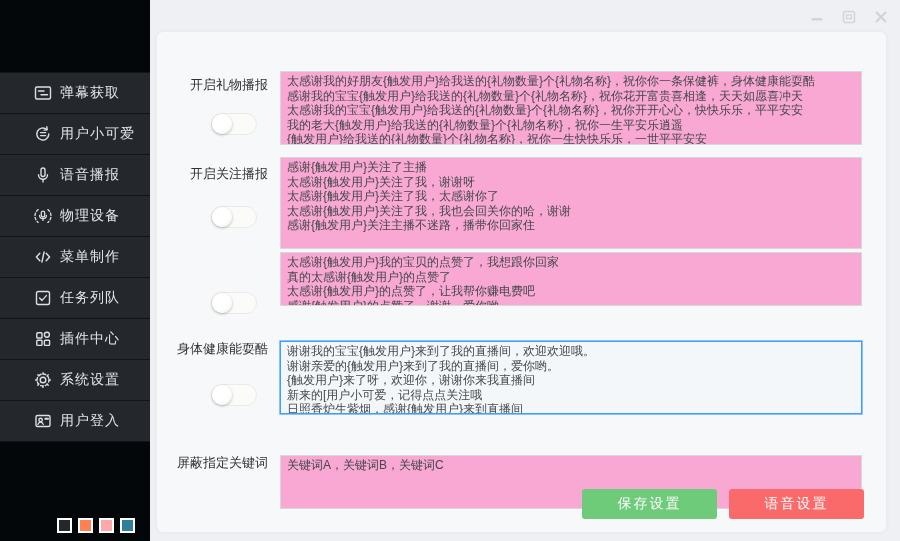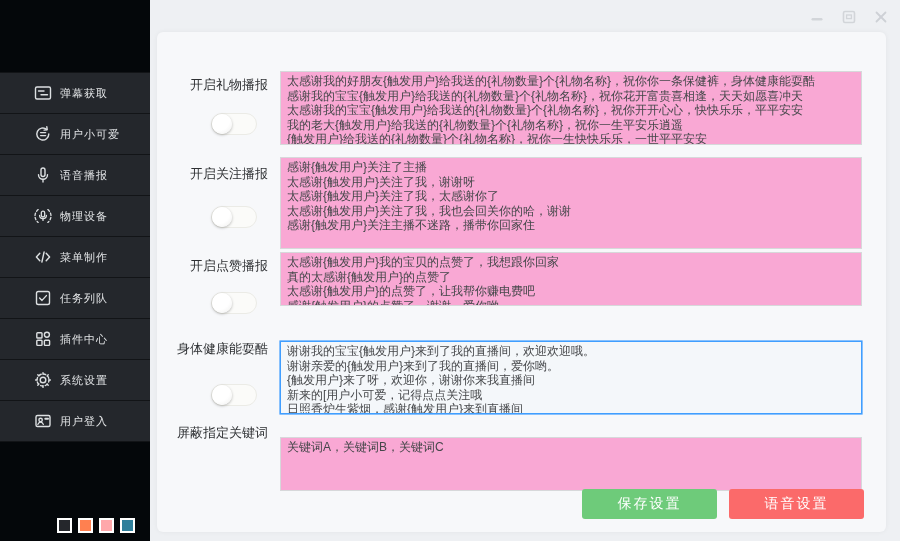--- a/index.html
+++ b/index.html
@@ -10,21 +10,21 @@
   
   .sidebar { position:absolute; left:0; top:0; width:150px; height:541px;
              background:#04070a; }
   .menu { position:absolute; left:0; top:72px; width:150px;
           border-top:1px solid #121417; }
   .menu-item { position:relative; height:41px; width:150px; background:#24272c;
                border-bottom:1px solid #121417; cursor:pointer;
                display:flex; align-items:center; }
   .menu-item .mi-icon { position:absolute; left:33px; width:20px; height:20px; }
   .menu-item .mi-icon svg { width:20px; height:20px; display:block; }
-  .menu-item .mi-label { position:absolute; left:60px; font-size:11px;
+  .menu-item .mi-label { position:absolute; left:60px; font-size:14px;
                          color:#e3e5e7; letter-spacing:1px; white-space:nowrap; }
   .swatches { position:absolute; left:57px; bottom:8px; display:flex; gap:6px; }
   .swatch { width:15px; height:15px; border:2px solid #ffffff; cursor:pointer; }
 
   
   .panel { position:absolute; left:157px; top:32px; width:729px; height:500px;
            background:#f7f8fa; border-radius:6px;
            box-shadow:0 0 5px rgba(0,0,0,0.05); }
 
   
@@ -216,39 +216,38 @@
   <div class="row-label" style="top:165px;">开启关注播报</div>
   <div class="toggle" style="top:206px;">
       <div class="knob"></div>
     </div>
   <textarea class="box" style="top: 157px; height: 92px;" spellcheck="false">感谢{触发用户}关注了主播
 太感谢{触发用户}关注了我，谢谢呀
 太感谢{触发用户}关注了我，太感谢你了
 太感谢{触发用户}关注了我，我也会回关你的哈，谢谢
 感谢{触发用户}关注主播不迷路，播带你回家住</textarea>
 
-  <div class="row-label" style="top:257px;">开启点赞播报</div>
   <div class="toggle" style="top:292px;">
       <div class="knob"></div>
     </div>
   <textarea class="box" style="top: 252px; height: 54px;" spellcheck="false">太感谢{触发用户}我的宝贝的点赞了，我想跟你回家
 真的太感谢{触发用户}的点赞了
 太感谢{触发用户}的点赞了，让我帮你赚电费吧
 感谢{触发用户}的点赞了，谢谢，爱你哟
 感谢亲爱的{触发用户}的点赞，谢谢你了</textarea>
 
   <div class="row-label" style="top:340px;">身体健康能耍酷</div>
   <div class="toggle" style="top:384px;">
       <div class="knob"></div>
     </div>
   <textarea class="box focused" style="top: 341px; height: 73px;" spellcheck="false">谢谢我的宝宝{触发用户}来到了我的直播间，欢迎欢迎哦。
 谢谢亲爱的{触发用户}来到了我的直播间，爱你哟。
 {触发用户}来了呀，欢迎你，谢谢你来我直播间
 新来的[用户小可爱，记得点点关注哦
 日照香炉生紫烟，感谢{触发用户}来到直播间</textarea>
 
-  <div class="row-label" style="top:424px;">屏蔽指定关键词</div>
-  <textarea class="box" style="top: 437px; height: 54px;" spellcheck="false">关键词A，关键词B，关键词C</textarea>
+  <div class="row-label" style="top:454px;">屏蔽指定关键词</div>
+  <textarea class="box" style="top: 455px; height: 54px;" spellcheck="false">关键词A，关键词B，关键词C</textarea>
 
   <button class="btn save">保存设置</button>
   <button class="btn voice">语音设置</button>
 
 </div>
 
 </body></html>

